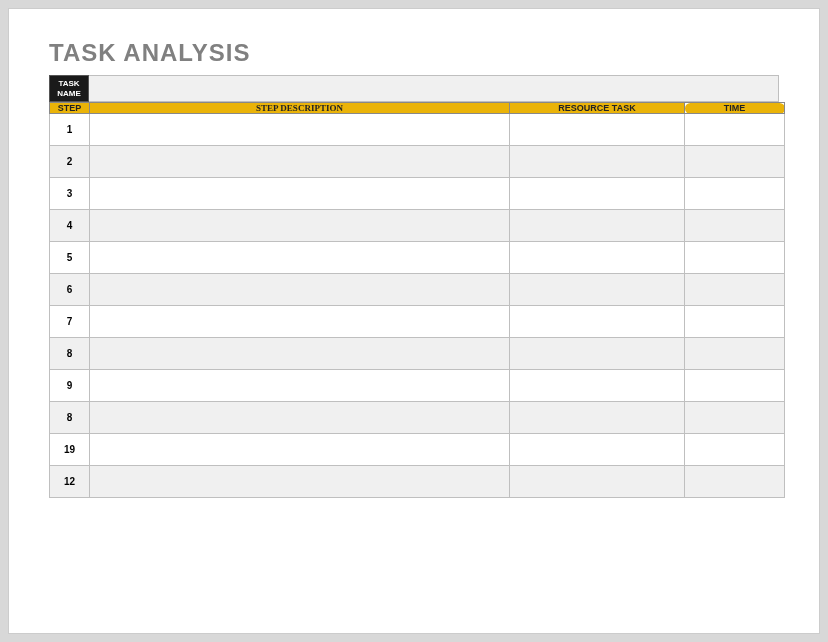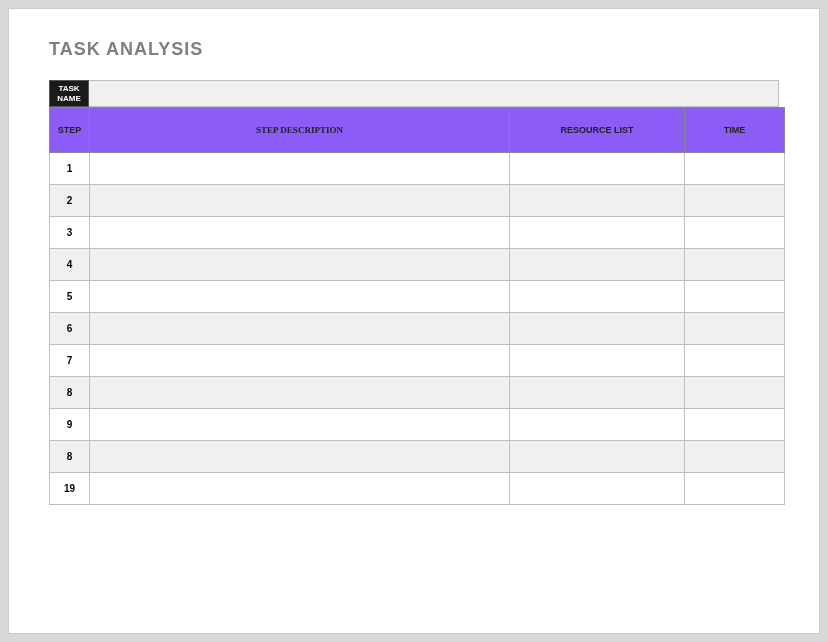--- a/index.html
+++ b/index.html
@@ -11,25 +11,25 @@
       height: 642px;
     }
     .page {
       background: #ffffff;
       width: 100%;
       height: 100%;
       padding: 30px 40px 40px 40px;
       border: 1px solid #ccc;
     }
     .title {
-      font-size: 18px;
+      font-size: 24px;
       font-weight: bold;
       letter-spacing: 1px;
       color: #808080;
-      margin-bottom: 20px;
+      margin-bottom: 8px;
     }
     .task-name-row {
       display: flex;
     }
     .task-name-label {
       background: #1a1a1a;
       color: #ffffff;
       width: 40px;
       font-size: 8px;
       font-weight: bold;
@@ -48,32 +48,32 @@
       border-left: none;
       font-size: 10px;
       padding: 4px;
     }
     table {
       width: 100%;
       border-collapse: collapse;
       table-layout: fixed;
     }
     th {
-      background: #8b5cf6;
+      background: #eab308;
       border: 1px solid #888;
       font-size: 9px;
       font-weight: bold;
       color: #222;
-      padding: 17px 4px;
+      padding: 0 4px;
       text-align: center;
     }
     th.col-step { width: 40px; }
     th.col-desc { width: 420px; font-family: Liberation Serif, serif; }
     th.col-res  { width: 175px; }
-    th.col-time { width: 100px; }
+    th.col-time { width: 100px; border-radius: 11px; }
     td {
       border: 1px solid #bfbfbf;
       font-size: 10px;
       padding: 0;
       height: 32px;
       vertical-align: middle;
     }
     td.step-num {
       text-align: center;
       font-weight: bold;
@@ -96,21 +96,21 @@
   <div class="task-name-row">
     <div class="task-name-label">TASK NAME</div>
     <div class="task-name-value"></div>
   </div>
 
   <table>
     <thead>
       <tr>
         <th class="col-step">STEP</th>
         <th class="col-desc">STEP DESCRIPTION</th>
-        <th class="col-res">RESOURCE LIST</th>
+        <th class="col-res">RESOURCE TASK</th>
         <th class="col-time">TIME</th>
       </tr>
     </thead>
     <tbody id="tbody">
         <tr>
           <td class="step-num">1</td>
           <td></td>
           <td></td>
           <td></td>
         </tr>
@@ -167,16 +167,22 @@
           <td></td>
           <td></td>
           <td></td>
         </tr>
         <tr>
           <td class="step-num">19</td>
           <td></td>
           <td></td>
           <td></td>
         </tr>
+        <tr>
+          <td class="step-num">12</td>
+          <td></td>
+          <td></td>
+          <td></td>
+        </tr>
       </tbody>
   </table>
 
 </div>
 
 </body></html>

